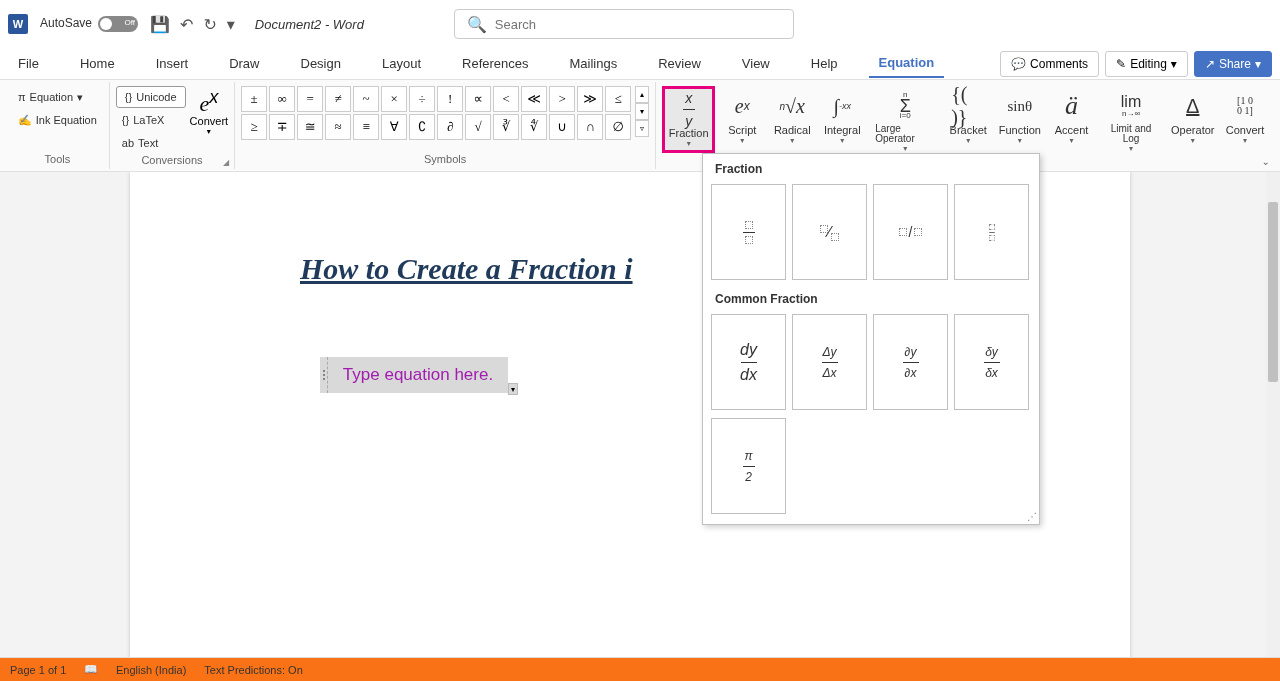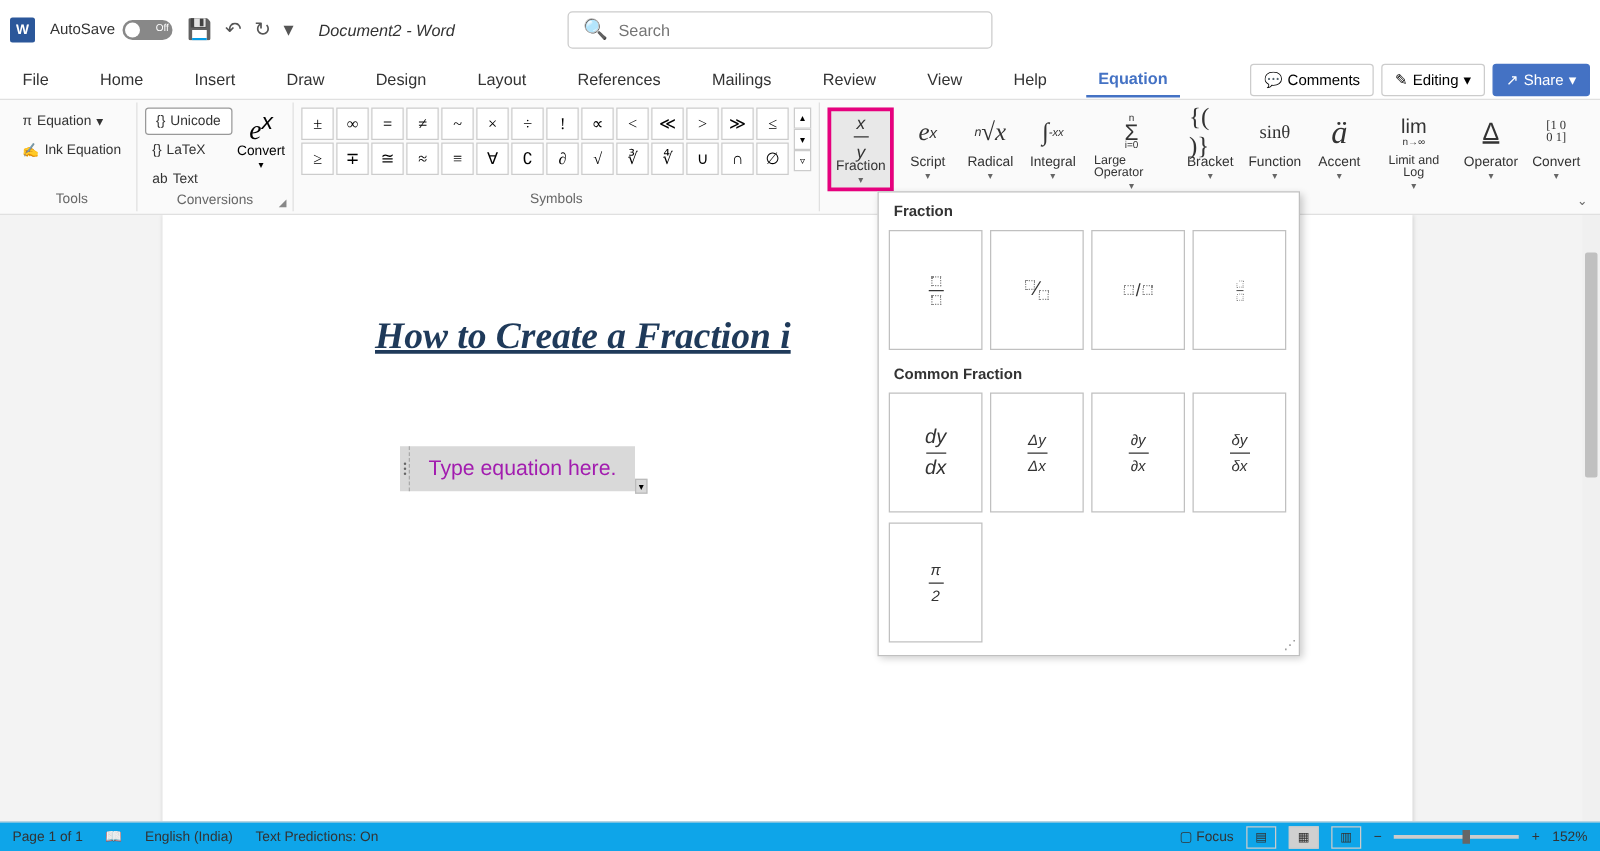--- a/index.html
+++ b/index.html
@@ -70,21 +70,21 @@
 .dropdown { position: absolute; left: 702px; top: 153px; width: 338px; background: #fff; border: 1px solid #c0c0c0; box-shadow: 2px 2px 6px rgba(0,0,0,.2); z-index: 100; padding-bottom: 6px; }
 .dd-header { padding: 8px 12px 4px; font-size: 12px; font-weight: 600; color: #333; }
 .dd-row { display: flex; gap: 6px; padding: 4px 8px; }
 .dd-item { width: 75px; height: 96px; border: 1px solid #c0c0c0; background: #fff; display: flex; align-items: center; justify-content: center; font-family: "Cambria Math", serif; font-size: 14px; color: #333; cursor: pointer; }
 .box-sm { width: 8px; height: 8px; border: 1px dotted #888; display: inline-block; }
 .frac-stack { display:flex; flex-direction:column; align-items:center; gap:3px;}
 .frac-stack .bar { width:12px; height:1px; background:#333;}
 .dd-resize { position:absolute; right:2px; bottom:2px; font-size:10px; color:#888; cursor:nwse-resize;}
 
 
-.status-bar { position: absolute; left: 0; right: 0; bottom: 0; height: 24px; background: #0ea5e9; border-top: 1px solid #ddd; display: flex; align-items: center; padding: 0 10px; font-size: 11px; color: #333; gap: 18px; }
+.status-bar { position: absolute; left: 0; right: 0; bottom: 0; height: 24px; background: #f97316; border-top: 1px solid #ddd; display: flex; align-items: center; padding: 0 10px; font-size: 11px; color: #333; gap: 18px; }
 .status-right { margin-left: auto; display: flex; align-items: center; gap: 10px; }
 .zoom-slider { width: 100px; height: 3px; background: #ccc; position: relative; }
 .zoom-slider::after { content:''; position:absolute; left:55%; top:-4px; width:6px; height:11px; background:#666; }
 .view-btn { width: 24px; height: 18px; border: 1px solid #ccc; display:flex; align-items:center; justify-content:center; font-size:10px; cursor:pointer;}
 .view-btn.active{ background:#d0d0d0;}
 </style>
 </head>
 <body>
 
 <div class="title-bar">
@@ -389,23 +389,13 @@
       </div>
   </div>
   <div class="dd-resize">⋰</div>
 </div>
 
 <div class="status-bar">
   <span>Page 1 of 1</span>
   <span>📖</span>
   <span>English (India)</span>
   <span>Text Predictions: On</span>
-  <div class="status-right">
-    <span><span>▢</span> <span>Focus</span></span>
-    <div class="view-btn">▤</div>
-    <div class="view-btn active">▦</div>
-    <div class="view-btn">▥</div>
-    <span>−</span>
-    <div class="zoom-slider"></div>
-    <span>+</span>
-    <span>152%</span>
-  </div>
 </div>
 
 </body></html>

